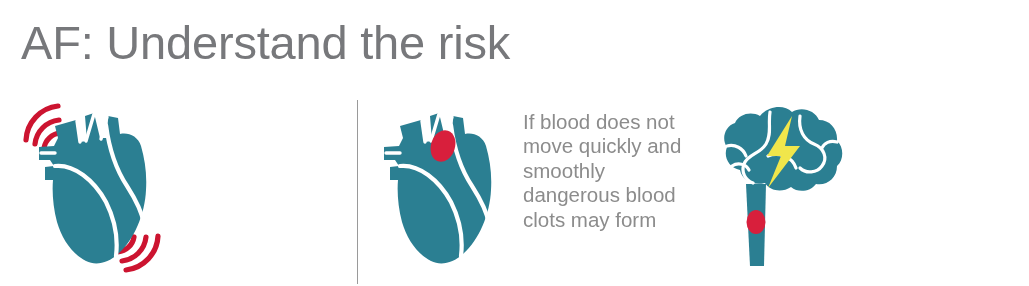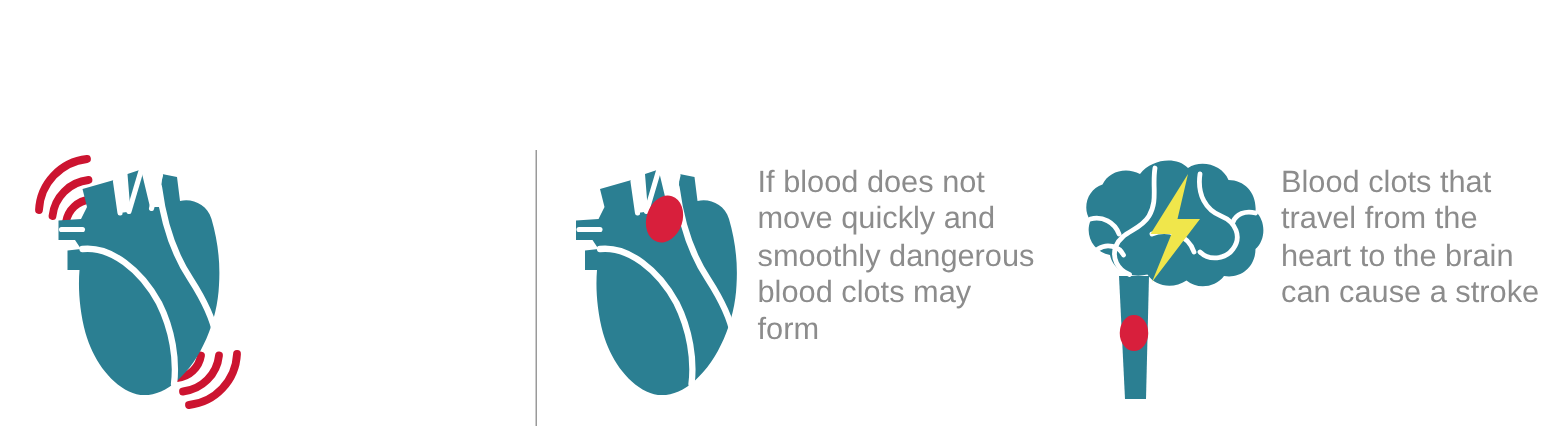--- a/index.html
+++ b/index.html
@@ -74,30 +74,31 @@
   .panel-text {
     flex: 1 1 auto;
     color: #8c8c8c;
     font-size: 20.5px;
     line-height: 24.4px;
     font-weight: 400;
     padding-top: 18px;
     letter-spacing: 0px;
   }
   .panel-text-1 { margin-left: 6px; width: 192px; }
-  .panel-text-2 { margin-left: 4px; width: 185px; }
+  .panel-text-2 { margin-left: 22px; width: 185px; }
   .panel-text-3 { margin-left: 6px; width: 180px; }
 
   svg { display: block; overflow: visible; }
 </style>
 </head>
 <body>
 
 <div class="infographic">
 
+  <div class="title">AF: Understand the risk</div>
 
   <div class="panels">
 
     <div class="panel panel-1">
       <div class="icon-wrap icon-wrap-1">
         <svg width="150" height="190" viewBox="0 0 150 190" xmlns="http://www.w3.org/2000/svg">
 
           <g fill="none" stroke="#cc1430" stroke-width="5.2" stroke-linecap="round">
             <path d="M12,46 A36,36 0 0 1 44,12"></path>
             <path d="M21,50 A27,27 0 0 1 45,26"></path>
@@ -207,17 +208,16 @@
               <path d="M24,68 C30,64 38,66 41,72"></path>
               <path d="M92,18 C90,32 96,42 106,46 C116,50 120,60 114,68 C109,75 98,76 92,70"></path>
               <path d="M60,58 C70,54 84,58 88,70"></path>
               <path d="M129,44 C122,42 116,45 114,50"></path>
             </g>
           </g>
 
           <path d="M84,18 L59,58 L73,58 L60,90 L92,48 L77,48 Z" fill="#f0e64b"></path>
         </svg>
       </div>
-      <div class="panel-text panel-text-3">Blood clots that travel from the heart to the brain can cause a stroke</div>
     </div>
 
   </div>
 </div>
 
 </body></html>

